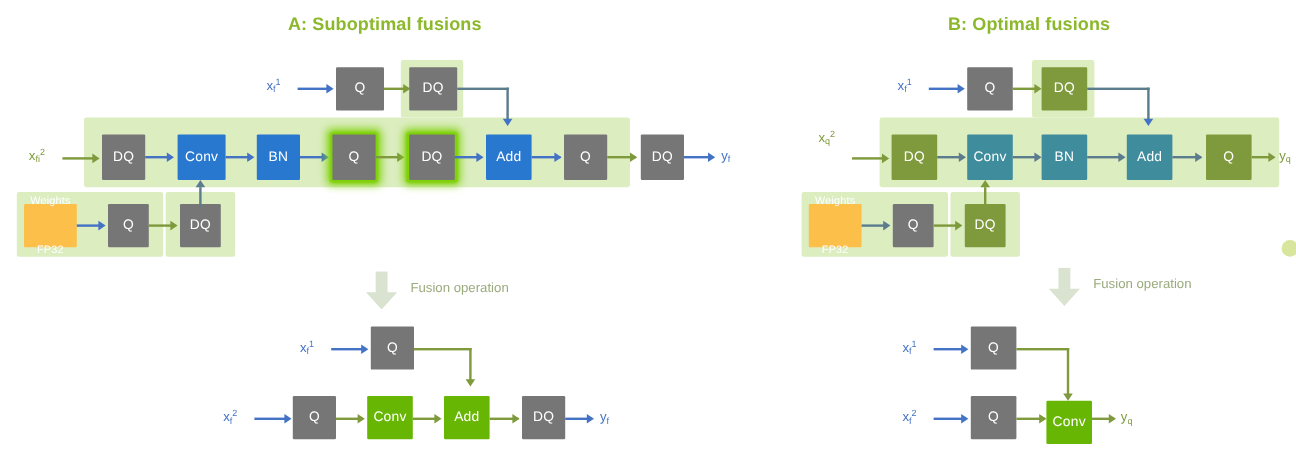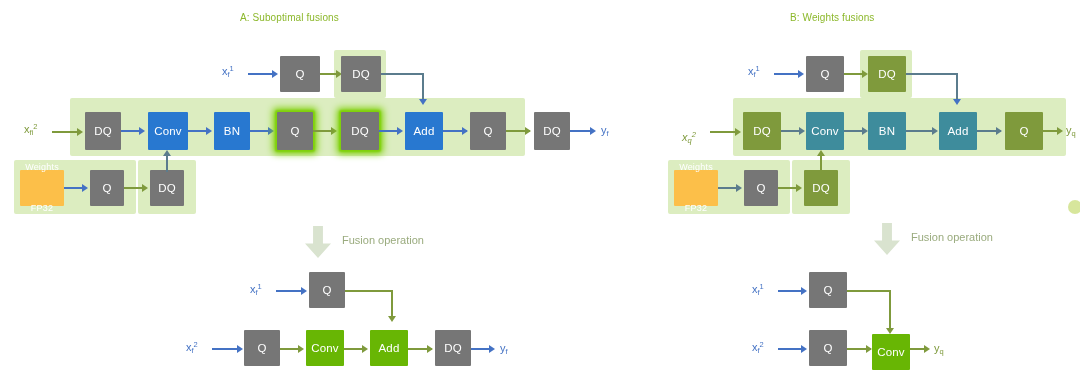--- a/index.html
+++ b/index.html
@@ -1,21 +1,21 @@
 <!DOCTYPE html>
 <html><head>
 <meta charset="utf-8">
 <style>
   html,body{margin:0;padding:0;background:#ffffff;}
   body{width:1080px;height:375px;position:relative;overflow:hidden;
        font-family:"Liberation Sans","DejaVu Sans",sans-serif;}
   .canvas{position:relative;width:1080px;height:375px;}
 
   
-  .title{position:absolute;font-size:10px;font-weight:normal;color:#8cb82b;
+  .title{position:absolute;font-size:15px;font-weight:bold;color:#8cb82b;
          letter-spacing:.1px;white-space:nowrap;}
 
   
   .panel{position:absolute;background:#dcedc0;border-radius:2px;}
 
   
   .box{position:absolute;display:flex;align-items:center;justify-content:center;
        color:#ffffff;font-size:11.5px;border-radius:1px;box-sizing:border-box;
        letter-spacing:.2px;}
   .b-gray{background:#767676;}
@@ -177,42 +177,42 @@
   <div class="box b-green" style="left:370px;top:330px;width:38px;height:36px;">Add</div>
   <div class="ln h-olive" style="left:408px;top:348px;width:24px;"></div>
   <div class="ah ah-olive" style="left:427px;top:345px;"></div>
   <div class="box b-gray" style="left:435px;top:330px;width:36px;height:36px;">DQ</div>
   <div class="ln h-blue" style="left:471px;top:348px;width:22px;"></div>
   <div class="ah ah-blue" style="left:489px;top:345px;"></div>
   <div class="vlab c-blue" style="left:500px;top:342px;">
     <span>y</span><sub>f</sub>
   </div>
 
-  <div class="title" style="left:790px;top:12px;">B: Weights fusions</div>
+  <div class="title" style="left:790px;top:12px;">B: Optimal fusions</div>
 
   <div class="panel" style="left:860px;top:50px;width:52px;height:48px;"></div>
   <div class="panel" style="left:733px;top:98px;width:333px;height:58px;"></div>
   <div class="panel" style="left:668px;top:160px;width:122px;height:54px;"></div>
   <div class="panel" style="left:792px;top:160px;width:58px;height:54px;"></div>
 
   <div class="vlab c-blue" style="left:748px;top:64px;">
     <span>x</span><sub>f</sub><sup>1</sup>
   </div>
   <div class="ln h-blue" style="left:774px;top:73px;width:26px;"></div>
   <div class="ah ah-blue" style="left:798px;top:70px;"></div>
   <div class="box b-gray" style="left:806px;top:56px;width:38px;height:36px;">Q</div>
   <div class="ln h-olive" style="left:844px;top:73px;width:22px;"></div>
   <div class="ah ah-olive" style="left:862px;top:70px;"></div>
   <div class="box b-olive" style="left:868px;top:56px;width:38px;height:36px;">DQ</div>
 
   <div class="ln h-gray" style="left:906px;top:73px;width:52px;"></div>
   <div class="ln v-gray" style="left:956px;top:73px;height:28px;"></div>
   <div class="av av-blue" style="left:953px;top:99px;"></div>
 
-  <div class="vlab c-olive" style="left:682px;top:130px;font-style:italic;">
+  <div class="vlab c-olive" style="left:682px;top:107px;">
     <span>x</span><sub>q</sub><sup>2</sup>
   </div>
   <div class="ln h-olive" style="left:710px;top:131px;width:28px;"></div>
   <div class="ah ah-olive" style="left:735px;top:128px;"></div>
 
   <div class="box b-olive" style="left:743px;top:112px;width:38px;height:38px;">DQ</div>
   <div class="ln h-gray" style="left:781px;top:130px;width:22px;"></div>
   <div class="ah ah-gray" style="left:799px;top:127px;"></div>
 
   <div class="box b-teal" style="left:806px;top:112px;width:38px;height:38px;">Conv</div>

